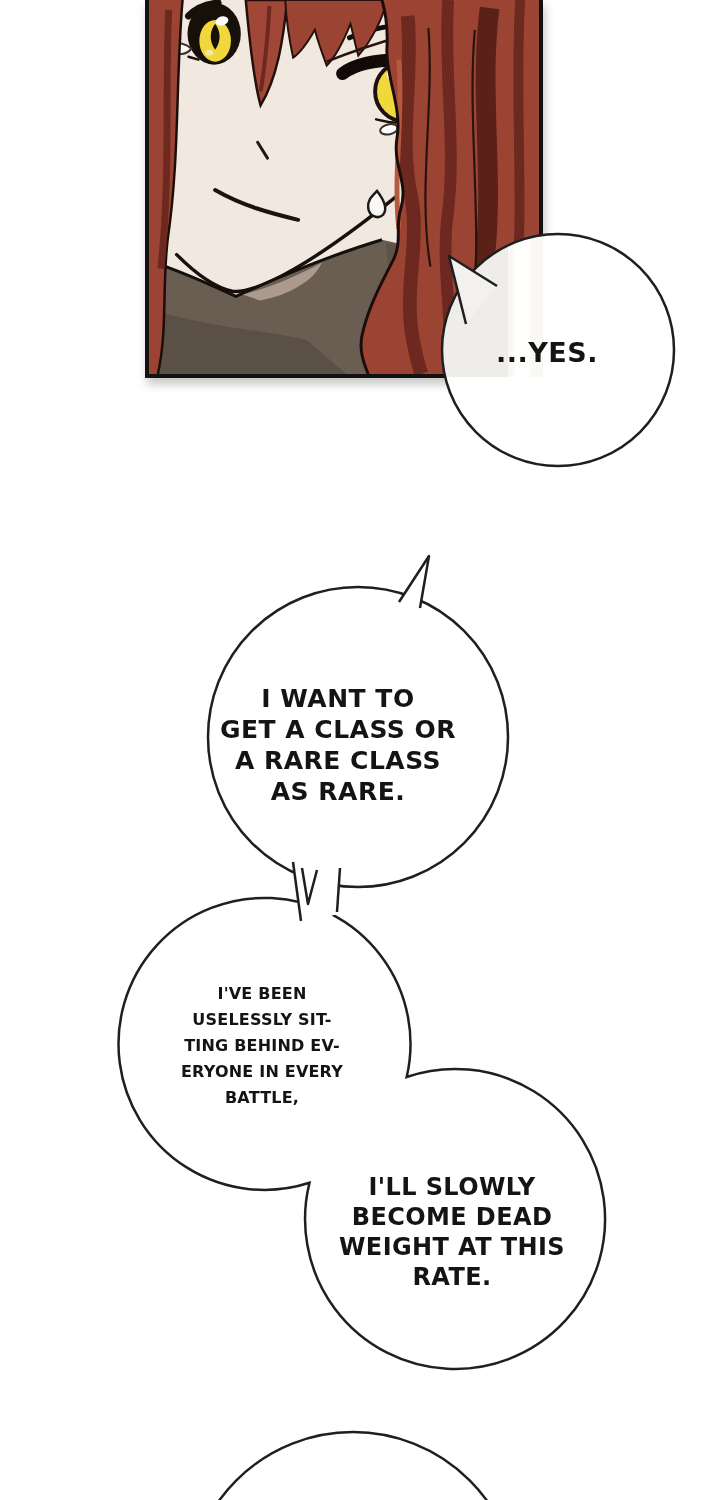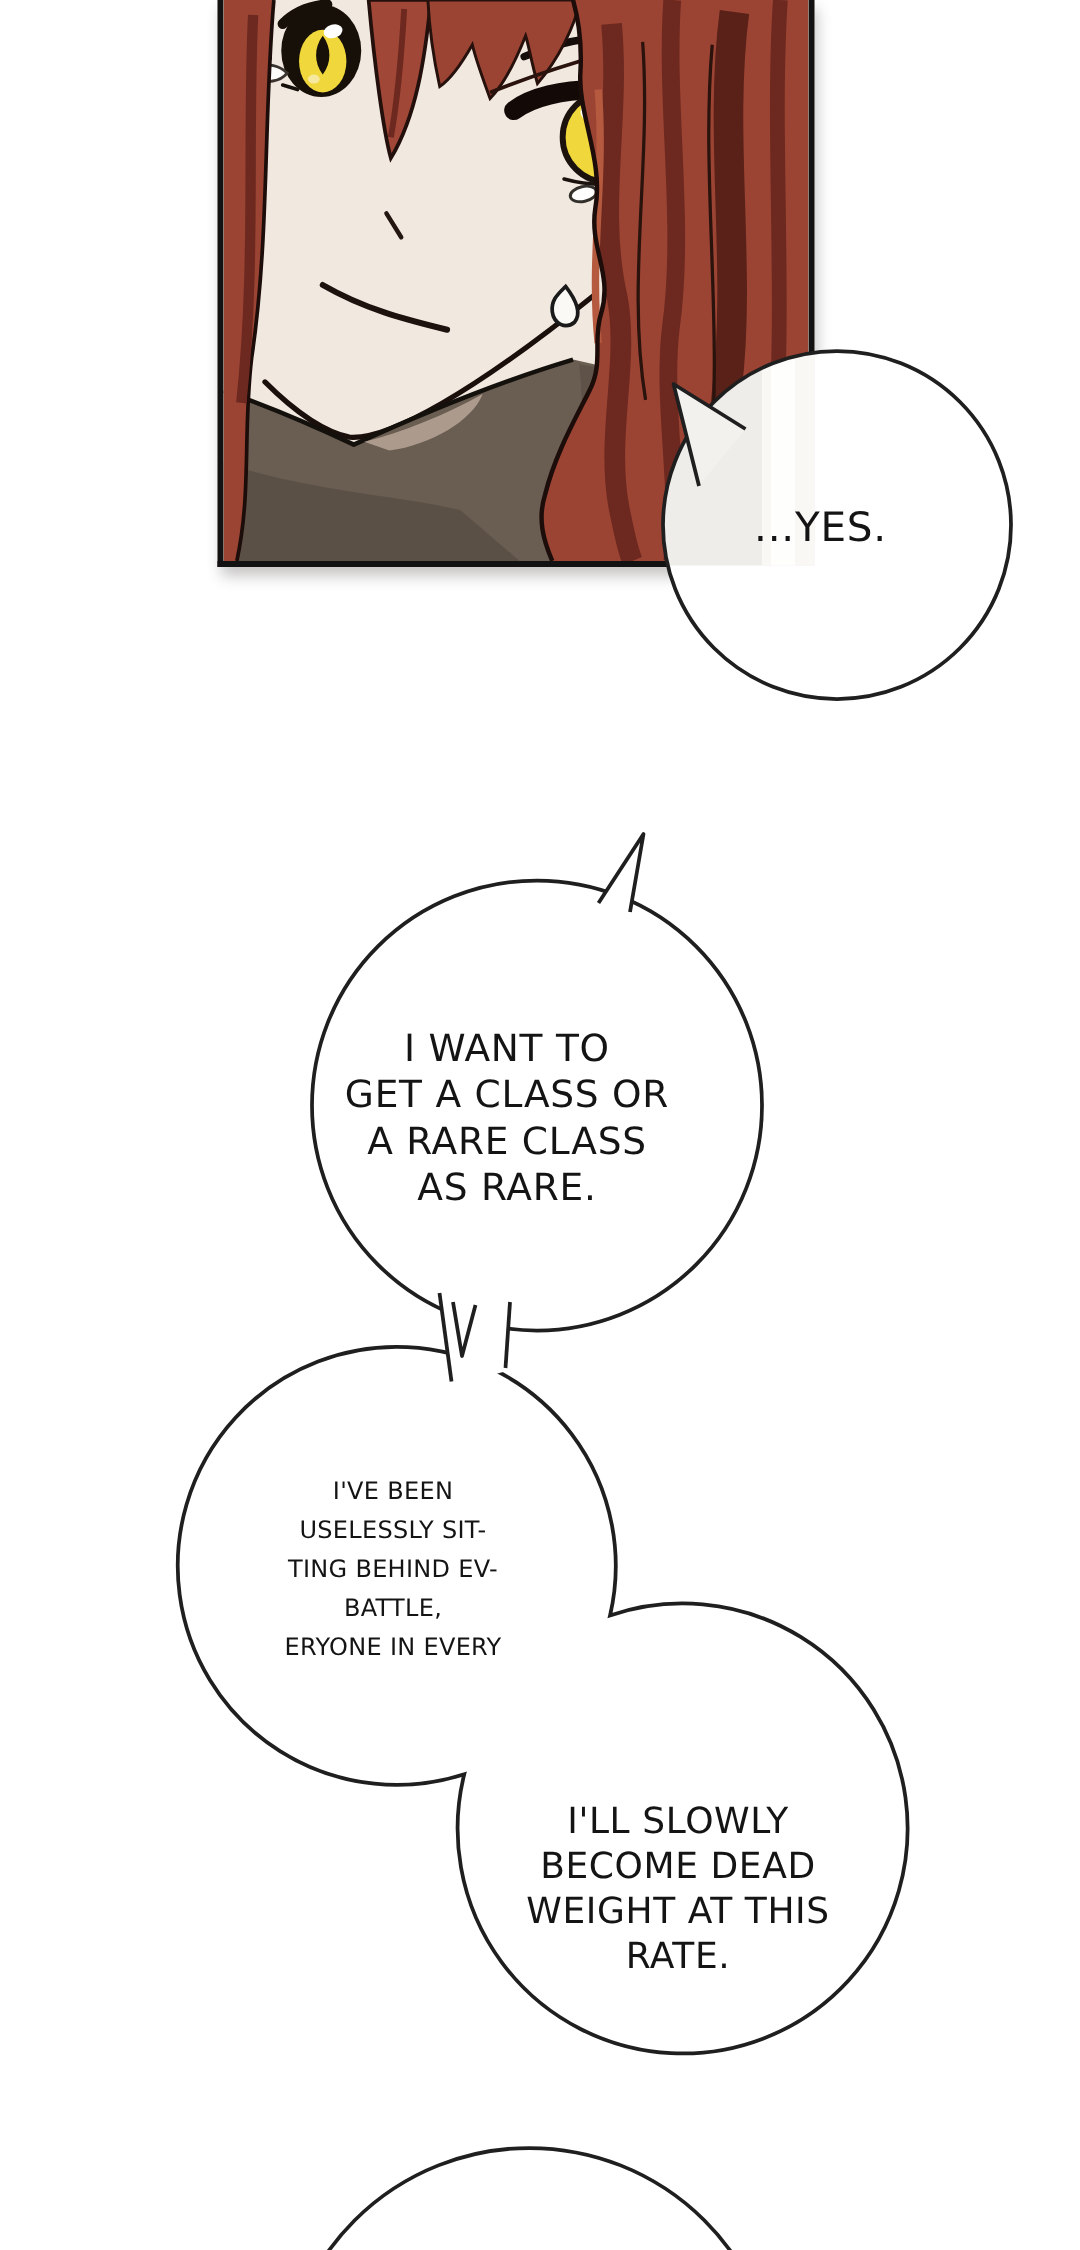--- a/index.html
+++ b/index.html
@@ -11,27 +11,27 @@
   .panel{
     position:absolute;left:145px;top:0;width:390px;height:374px;
     border:4px solid #121212;border-top:none;
     box-shadow:2px 6px 9px rgba(50,45,42,.28);
     background:#f1e8e0;overflow:hidden;
   }
   .panel svg{display:block;width:100%;height:100%;}
   .bubble-layer{position:absolute;left:0;top:0;width:720px;height:1500px;}
   .bubble-text{
     position:absolute;transform:translate(-50%,-50%);
-    text-align:center;color:#141414;font-weight:400;white-space:nowrap;
+    text-align:center;color:#141414;font-weight:700;white-space:nowrap;
   }
   .bubble-text .line{white-space:nowrap;}
   .t-yes{left:547px;top:352px;font-size:27px;letter-spacing:.5px;}
   .t-secret{left:338px;top:745px;font-size:25px;line-height:31px;letter-spacing:.5px;}
   .t-battle{left:262px;top:1046px;font-size:16px;line-height:26px;letter-spacing:.2px;}
-  .t-weight{left:452px;top:1232px;font-size:24px;line-height:30px;letter-spacing:.4px;margin-top:27px;}
+  .t-weight{left:452px;top:1232px;font-size:24px;line-height:30px;letter-spacing:.4px;}
 </style>
 </head>
 <body>
 
 <div class="page">
 
   <div class="panel">
     <svg viewBox="0 0 395 376" preserveAspectRatio="none" aria-hidden="true">
 
       <rect x="0" y="0" width="395" height="376" fill="#f1e8e0"></rect>
@@ -150,22 +150,22 @@
     <div class="line">I WANT TO</div>
     <div class="line">GET A CLASS OR</div>
     <div class="line">A RARE CLASS</div>
     <div class="line">AS RARE.</div>
   </div>
 
   <div class="bubble-text t-battle">
     <div class="line">I'VE BEEN</div>
     <div class="line">USELESSLY SIT-</div>
     <div class="line">TING BEHIND EV-</div>
+    <div class="line">ERYONE IN EVERY</div>
     <div class="line">BATTLE,</div>
-    <div class="line">ERYONE IN EVERY</div>
   </div>
 
   <div class="bubble-text t-weight">
     <div class="line">I'LL SLOWLY</div>
     <div class="line">BECOME DEAD</div>
     <div class="line">WEIGHT AT THIS</div>
     <div class="line">RATE.</div>
   </div>
 
 </div>

